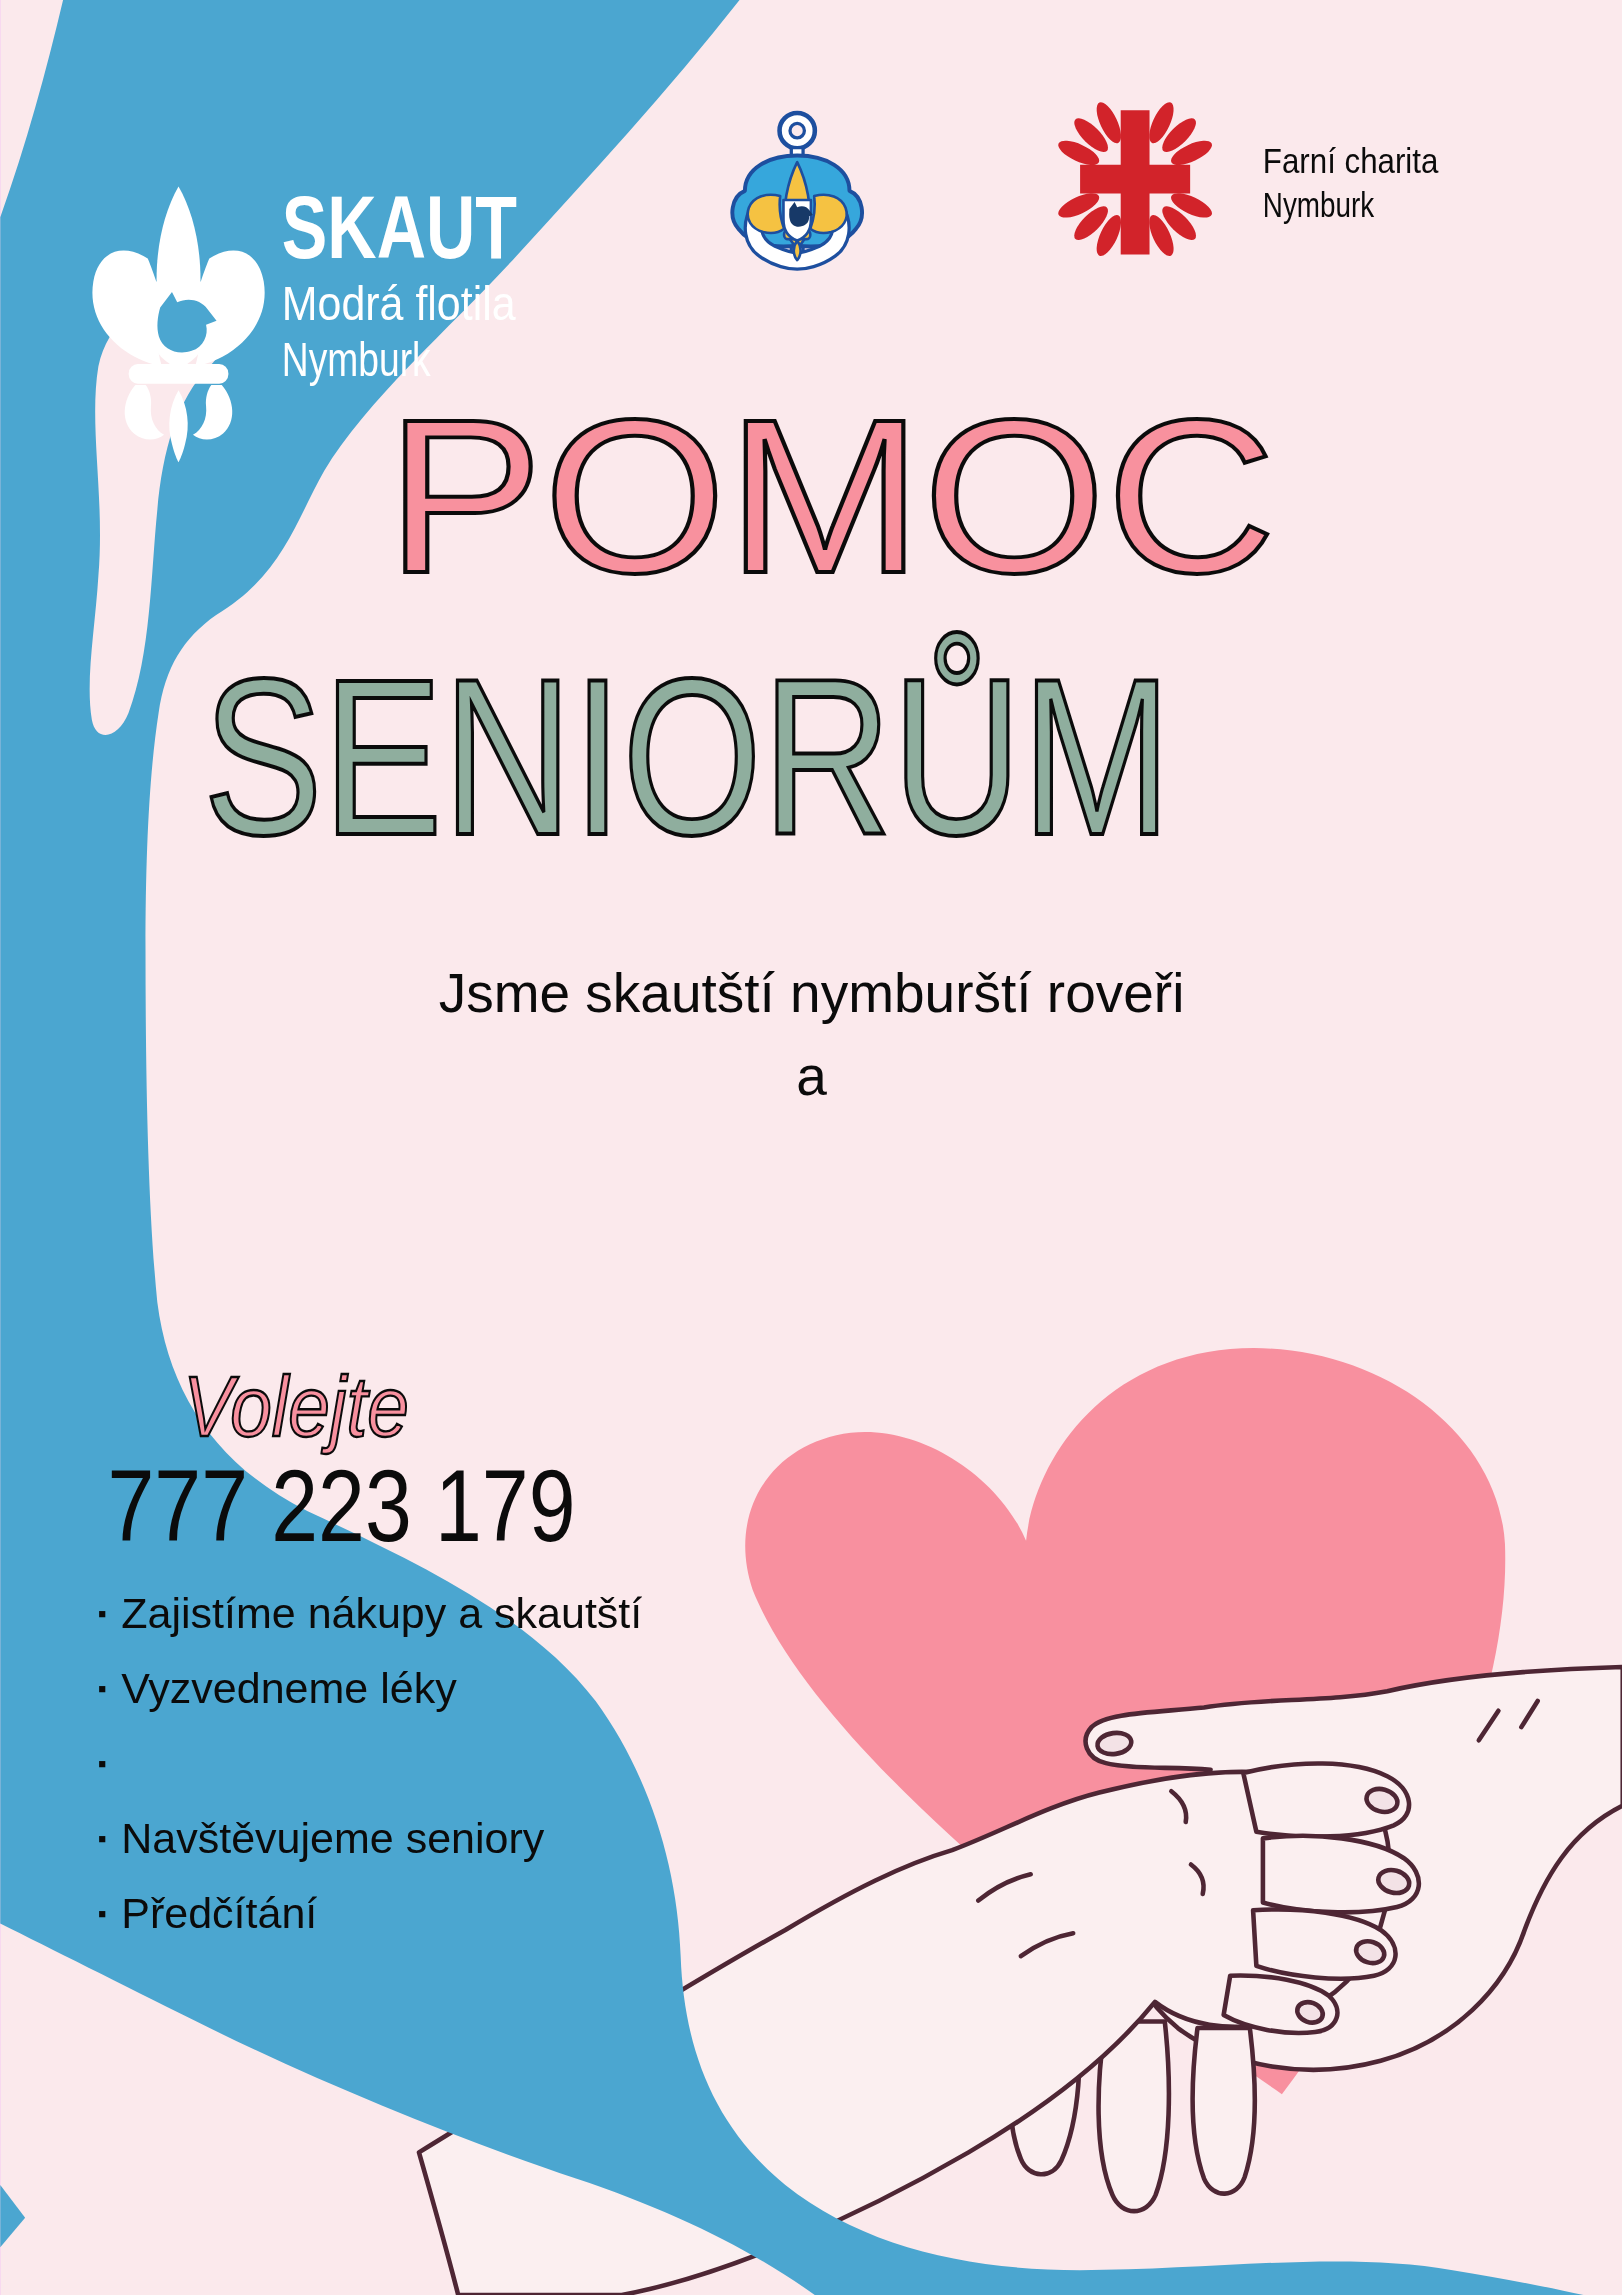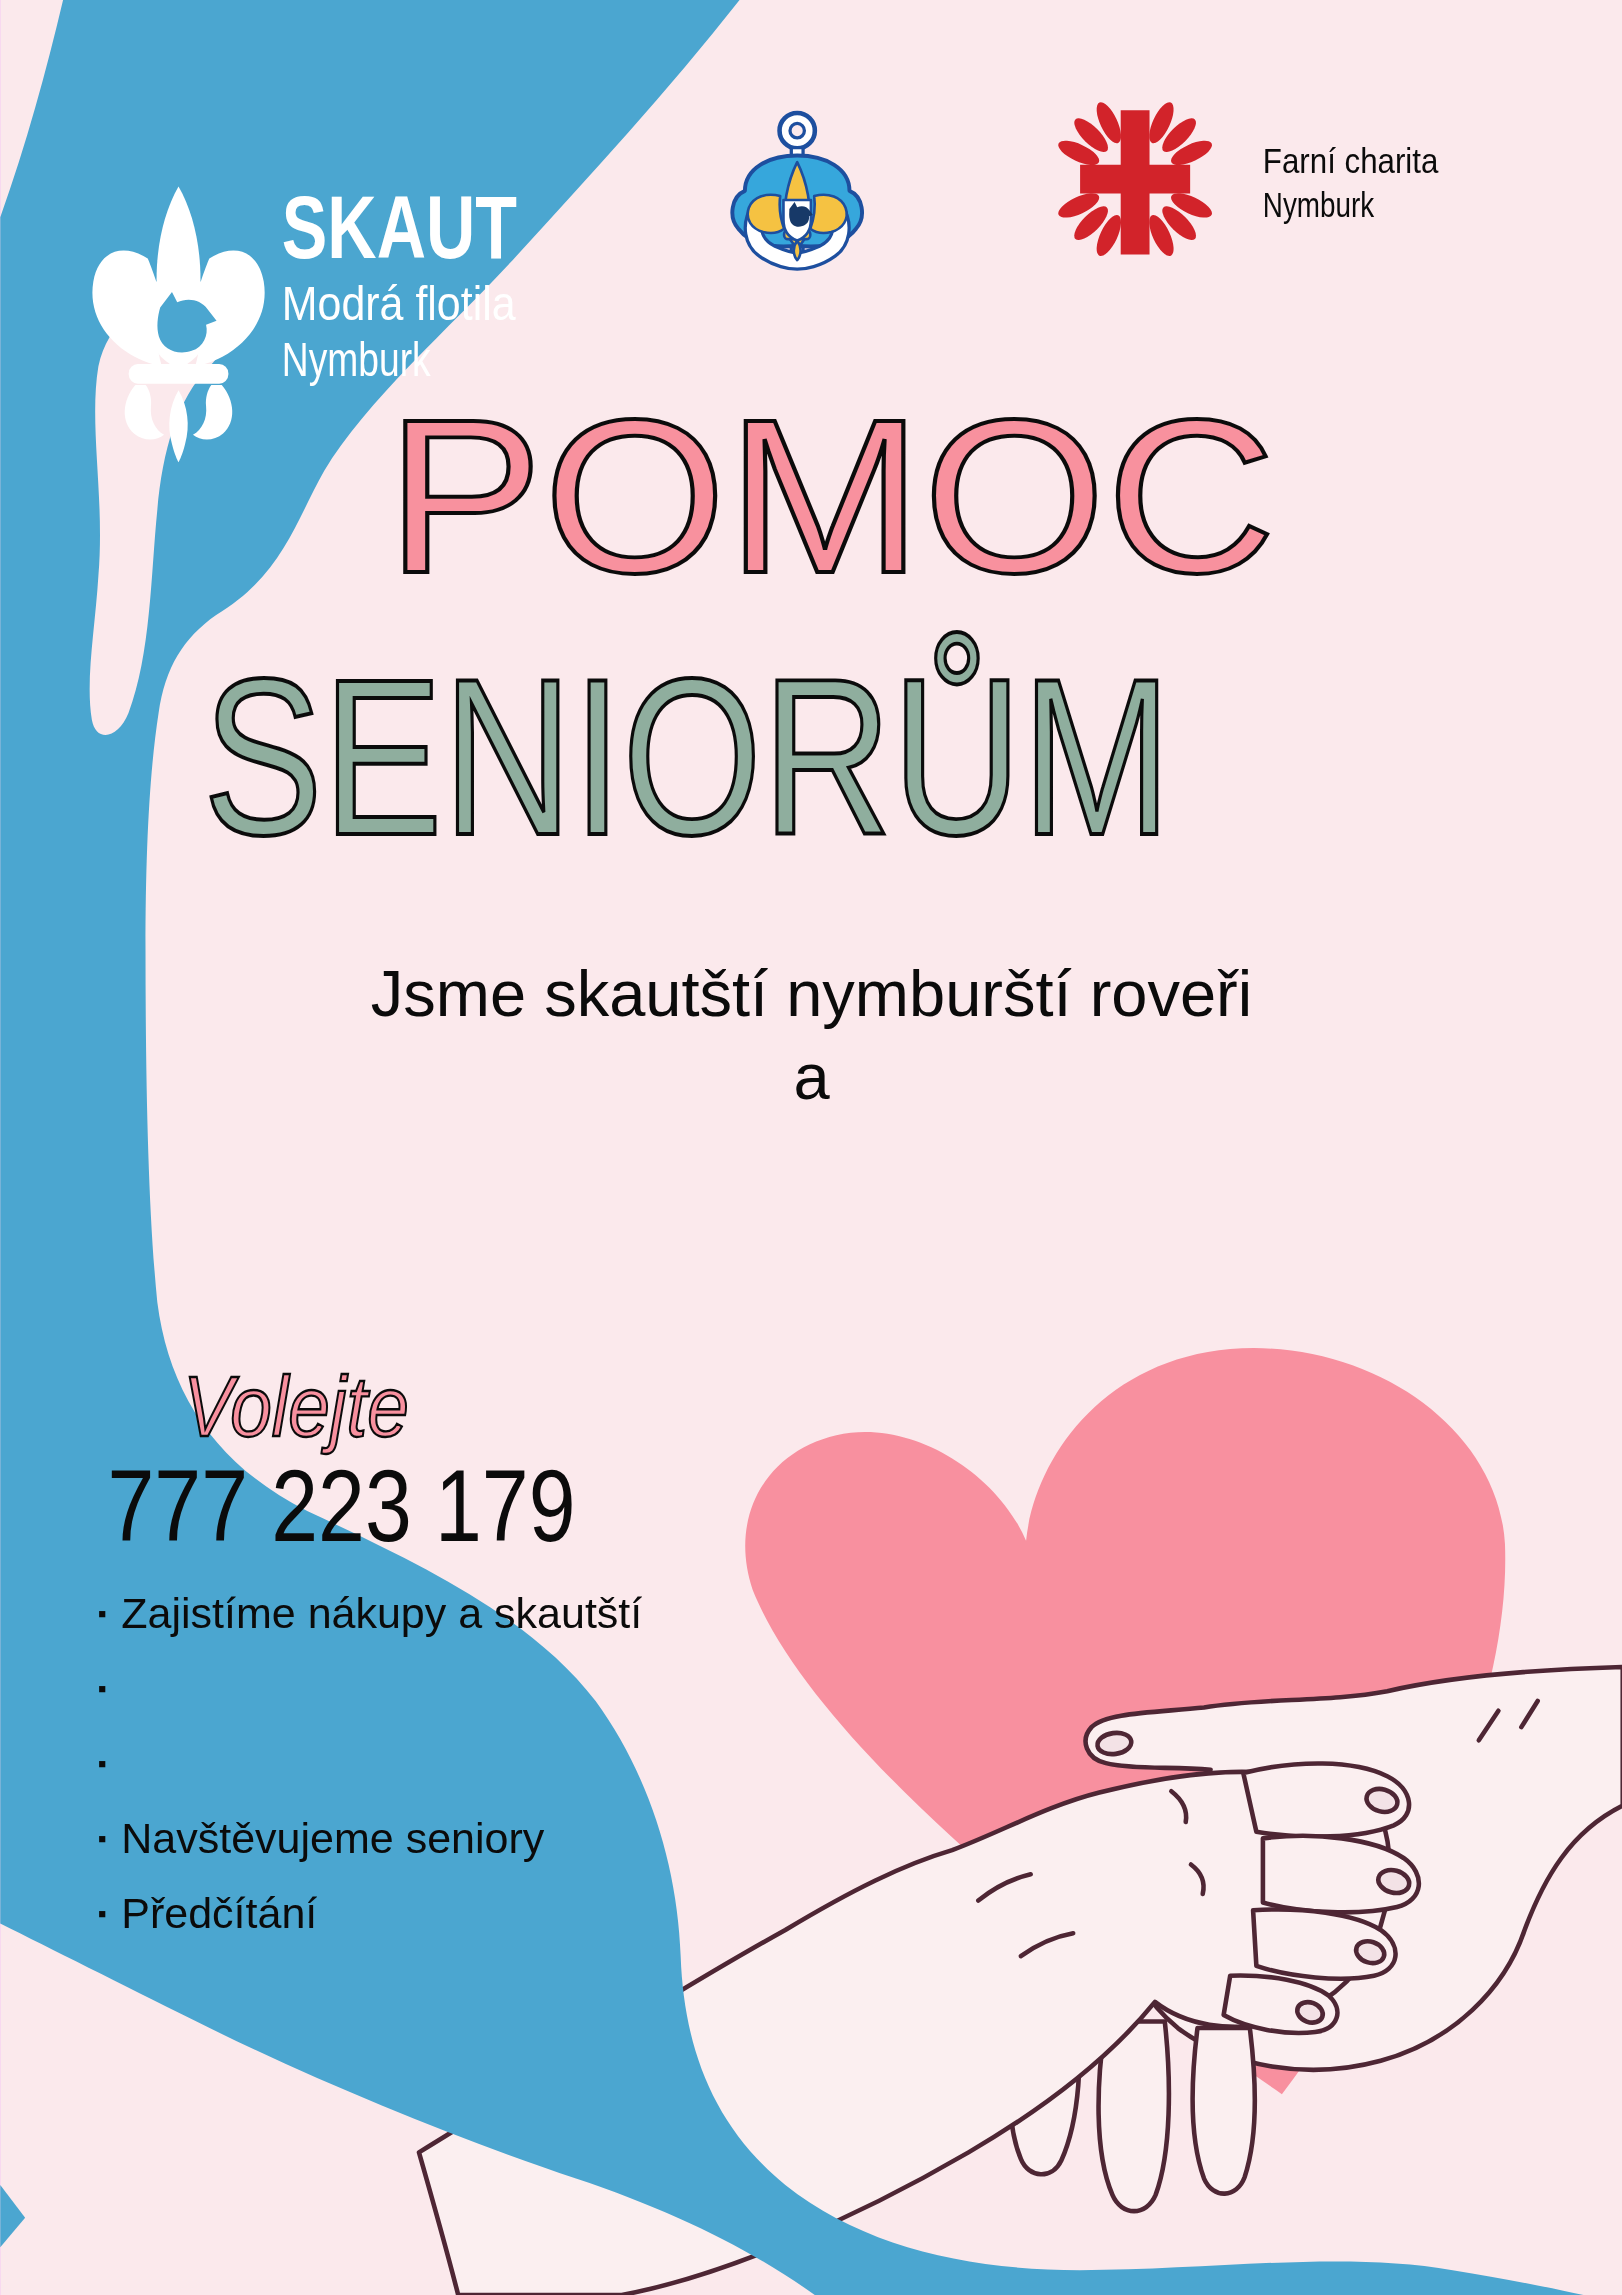--- a/index.html
+++ b/index.html
@@ -8,21 +8,21 @@
     width:1623px;height:2295px;
     background:#f0abfc;
     overflow:hidden;
     font-family:"Liberation Sans",sans-serif;
   }
   .abs{position:absolute;}
   svg{display:block;overflow:visible;}
   .intro{
     position:absolute;left:0;top:952px;width:1623px;
     text-align:center;color:#0b0b0b;
-    font-size:65px;line-height:83px;font-weight:400;
+    font-size:55px;line-height:83px;font-weight:400;
   }
   .call-svg{position:absolute;left:98px;top:1328px;}
   .phone-svg{position:absolute;left:65px;top:1440px;}
   .help{
     position:absolute;left:98px;top:1576px;width:720px;color:#0b0b0b;
   }
   .help-heading{font-size:50px;line-height:64px;margin:0 0 6.5px 0;font-weight:400;}
   .help-list{list-style:none;margin:0;padding:0;}
   .help-list li{
     display:flex;align-items:center;gap:14.4px;
@@ -255,20 +255,21 @@
   </svg>
 
   <div class="help">
     <ul class="help-list">
       <li>
         <span class="bullet">▪</span>
         <span>Zajistíme nákupy a skautští</span>
       </li>
       <li>
         <span class="bullet">▪</span>
+        <span>Vyzvedneme léky</span>
       </li>
       <li>
         <span class="bullet">▪</span>
       </li>
       <li>
         <span class="bullet">▪</span>
         <span>Navštěvujeme seniory</span>
       </li>
       <li>
         <span class="bullet">▪</span>

